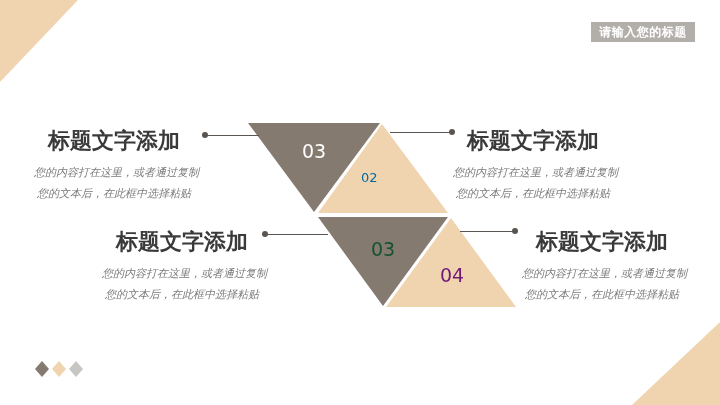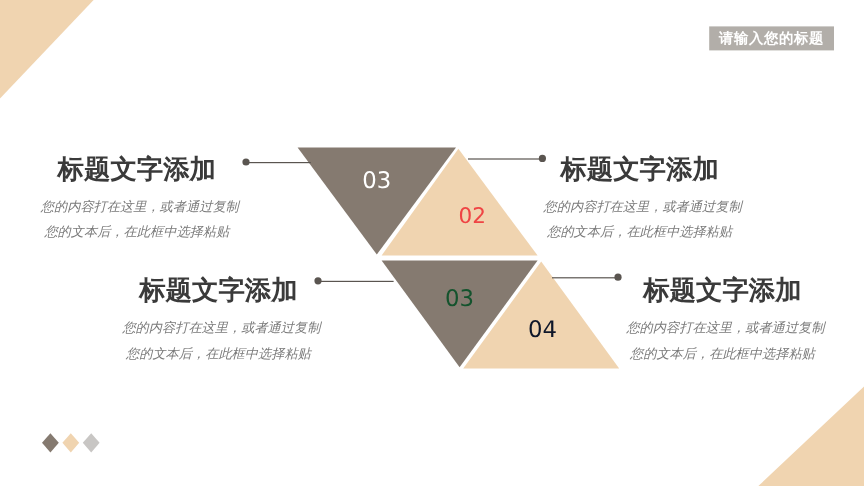--- a/index.html
+++ b/index.html
@@ -22,23 +22,23 @@
   <polygon points="382,124 448,213 318,213" fill="#f0d4b0"></polygon>
   <polygon points="318,217 448,217 383,306" fill="#857a70"></polygon>
   <polygon points="451,218 516,307 386,307" fill="#f0d4b0"></polygon>
 
   <polygon points="42,361 49,369 42,377 35,369" fill="#857a70"></polygon>
   <polygon points="59,361 66,369 59,377 52,369" fill="#f0d4b0"></polygon>
   <polygon points="76,361 83,369 76,377 69,369" fill="#c8c6c4"></polygon>
 </svg>
 
 <div class="abs" style="left:292px;top:140px;width:44px;text-align:center;color:#fff;font-size:19px;">03</div>
-<div class="abs" style="left:361px;top:170px;width:44px;text-align:right;color:#ef4444;font-size:18px;">02</div>
+<div class="abs" style="left:361px;top:170px;width:44px;text-align:left;color:#0369a1;font-size:13px;">02</div>
 <div class="abs" style="left:361px;top:238px;width:44px;text-align:center;color:#14532d;font-size:19px;">03</div>
-<div class="abs" style="left:430px;top:264px;width:44px;text-align:center;color:#0f172a;font-size:19px;">04</div>
+<div class="abs" style="left:430px;top:264px;width:44px;text-align:center;color:#701a75;font-size:19px;">04</div>
 
 <div class="abs title-badge">请输入您的标题</div>
 
 <div class="abs dot" style="left:202px;top:132px"></div>
 <div class="abs line" style="left:205px;top:135px;width:54px"></div>
 
 <div class="abs line" style="left:390px;top:132px;width:62px"></div>
 <div class="abs dot" style="left:449px;top:129px"></div>
 
 <div class="abs dot" style="left:262px;top:231px"></div>

